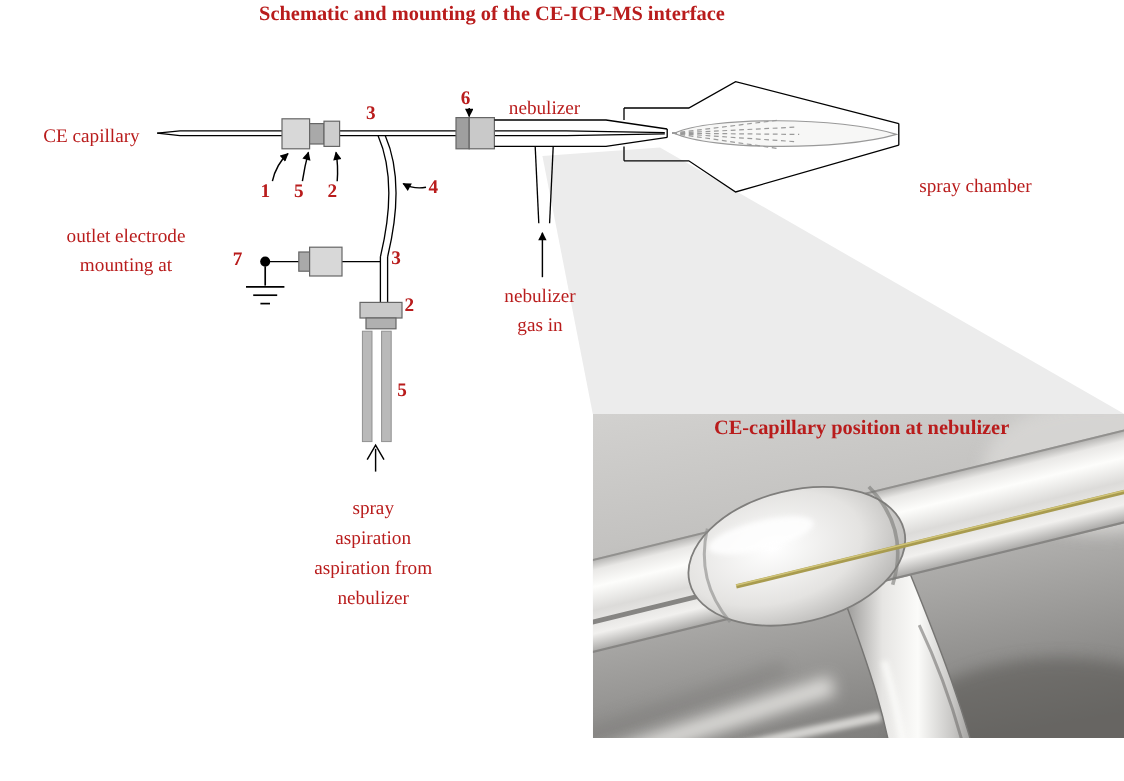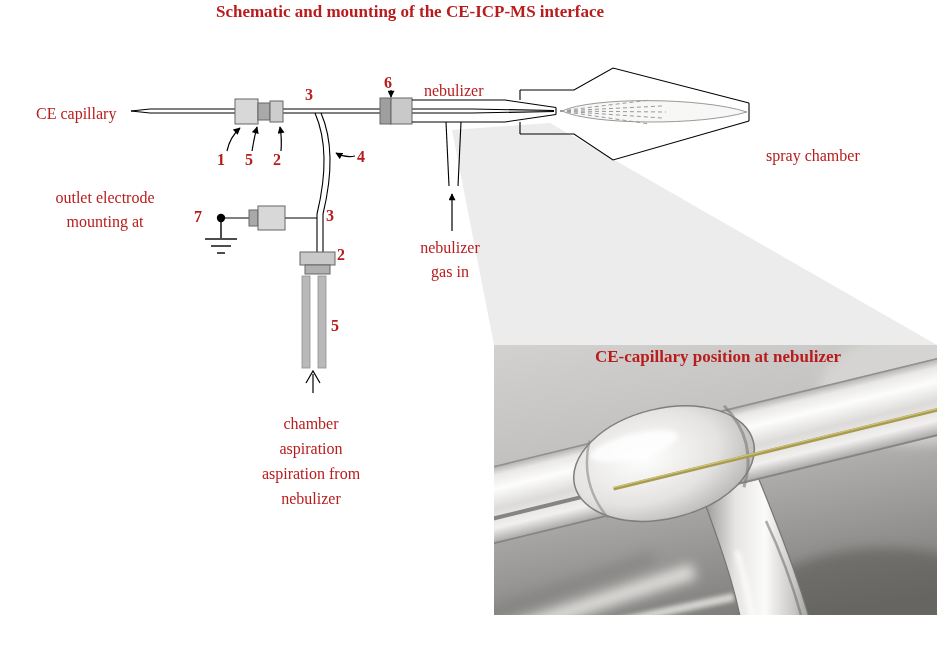--- a/index.html
+++ b/index.html
@@ -189,21 +189,21 @@
     <div>outlet electrode</div>
     <div>mounting at</div>
   </div>
 
   <div class="block" style="left:390px;top:236px;width:120px;line-height:24px;">
     <div>nebulizer</div>
     <div>gas in</div>
   </div>
 
   <div class="block" style="left:231px;top:411px;width:160px;line-height:25px;">
-    <div>chamber</div>
+    <div>spray</div>
     <div>aspiration</div>
     <div>aspiration from</div>
     <div>nebulizer</div>
   </div>
 
   <div class="title" style="left:518px;top:309px;width:400px;margin-top:38px;">CE-capillary position at nebulizer</div>
 
   <div class="num" style="left:305px;top:86px;">3</div>
   <div class="num" style="left:384px;top:74px;">6</div>
   <div class="num" style="left:217px;top:151px;">1</div>

